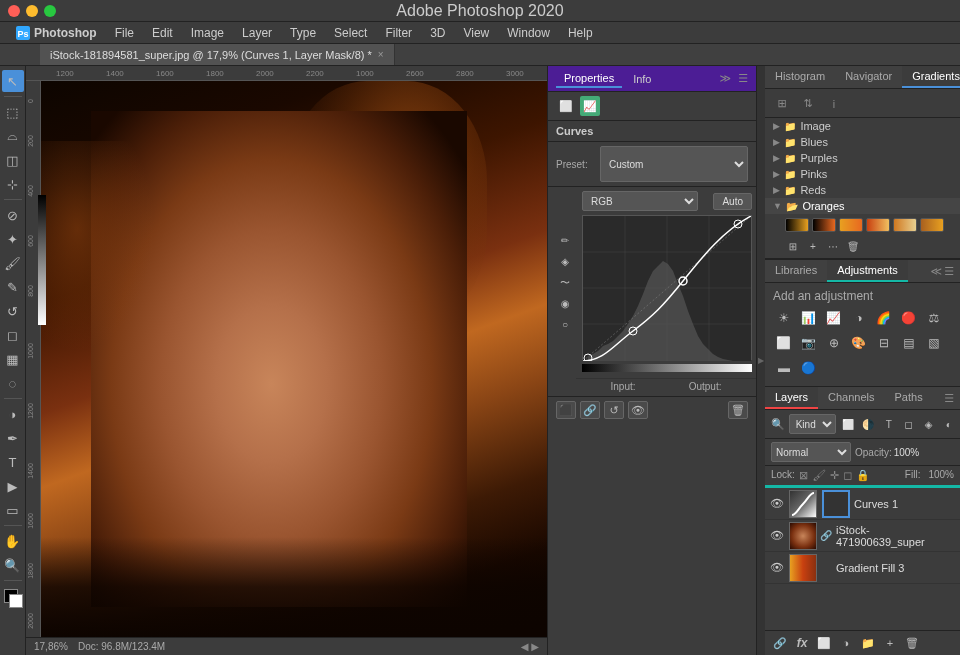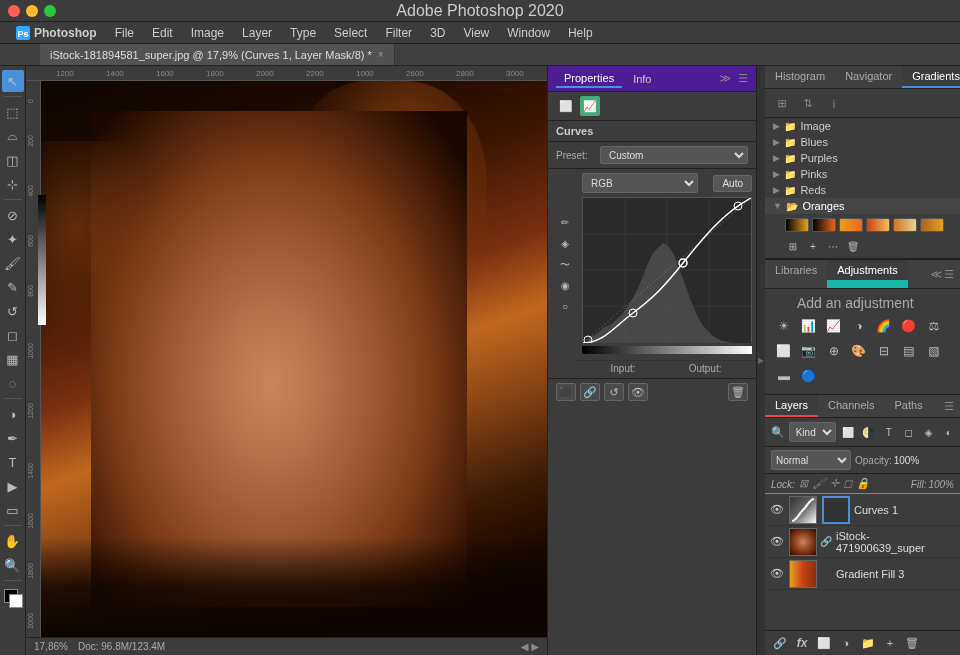--- a/index.html
+++ b/index.html
@@ -50,21 +50,21 @@
     .panel-tab.active { color: #fff; border-bottom: 2px solid #4a90d9; }
     .panel-expand { margin-left: auto; cursor: pointer; color: #888; }
     .panel-icons { display: flex; gap: 4px; align-items: center; padding: 4px 8px; border-bottom: 1px solid #222; }
     .p-icon { width: 20px; height: 20px; display: flex; align-items: center; justify-content: center; cursor: pointer; border-radius: 2px; font-size: 11px; color: #bbb; }
     .p-icon.active { background: #4a7; color: #fff; }
     
     
     .curves-title { padding: 4px 8px; font-size: 11px; color: #ccc; border-bottom: 1px solid #222; font-weight: bold; }
     .preset-row { display: flex; align-items: center; padding: 4px 8px; gap: 4px; border-bottom: 1px solid #222; }
     .preset-label { font-size: 10px; color: #aaa; width: 40px; }
-    .preset-select { flex: 1; height: 18px; background: #555; border: 1px solid #666; color: #ddd; font-size: 10px; border-radius: 2px; padding: 0 4px; }
+    .preset-select { flex: 1; height: 36px; background: #555; border: 1px solid #666; color: #ddd; font-size: 10px; border-radius: 2px; padding: 0 4px; }
     .channel-row { display: flex; align-items: center; padding: 4px 8px; gap: 4px; }
     .channel-select { flex: 1; height: 20px; background: #555; border: 1px solid #666; color: #ddd; font-size: 10px; border-radius: 2px; padding: 0 4px; }
     .auto-btn { padding: 2px 8px; background: #555; border: 1px solid #666; color: #ddd; font-size: 10px; border-radius: 2px; cursor: pointer; }
     
     
     #curves-graph { margin: 0 8px 4px; background: #2a2a2a; position: relative; border: 1px solid #555; }
     .ct-btn { width: 18px; height: 18px; display: flex; align-items: center; justify-content: center; cursor: pointer; color: #bbb; font-size: 10px; border-radius: 2px; }
     .curves-input-output { padding: 2px 8px 4px; display: flex; justify-content: space-around; font-size: 10px; color: #aaa; border-top: 1px solid #333; margin-left: 28px; }
     .curves-actions { display: flex; align-items: center; padding: 4px 8px; gap: 4px; border-top: 1px solid #222; }
     .ca-btn { width: 20px; height: 18px; display: flex; align-items: center; justify-content: center; cursor: pointer; color: #bbb; font-size: 11px; background: #4a4a4a; border: 1px solid #666; border-radius: 2px; }
@@ -85,42 +85,42 @@
     .grad-item.expanded .grad-label { color: #fff; }
     .grad-folder-icon { font-size: 10px; color: #e8a020; }
     .grad-swatches { display: flex; gap: 3px; padding: 4px 8px 4px 20px; flex-wrap: wrap; }
     .grad-swatch { width: 24px; height: 14px; border-radius: 2px; cursor: pointer; border: 1px solid #555; }
     .grad-swatch-actions { display: flex; gap: 4px; padding: 2px 8px 4px 20px; }
     .gsw-btn { width: 16px; height: 16px; display: flex; align-items: center; justify-content: center; cursor: pointer; color: #bbb; font-size: 10px; }
 
     
     .adj-tabs { display: flex; background: #404040; border-bottom: 1px solid #222; border-top: 1px solid #222; }
     .adj-tab { padding: 4px 10px; font-size: 11px; color: #aaa; cursor: pointer; }
-    .adj-tab.active { color: #fff; background: #3c3c3c; border-bottom: 8px solid #14b8a6; }
+    .adj-tab.active { color: #fff; background: #3c3c3c; border-bottom: 2px solid #14b8a6; }
     .adj-section { flex: 0 0 auto; padding: 4px 8px; border-bottom: 1px solid #222; }
-    .adj-title { font-size: 14px; color: #aaa; padding: 2px 0 4px; margin-left: 24px; }
+    .adj-title { font-size: 12px; color: #aaa; padding: 2px 0 4px; }
     .adj-icons-row { display: flex; gap: 3px; flex-wrap: wrap; margin-bottom: 3px; }
     .adj-icon { width: 22px; height: 22px; display: flex; align-items: center; justify-content: center; cursor: pointer; color: #bbb; font-size: 12px; border-radius: 2px; }
 
     
     .layers-tabs { display: flex; background: #404040; border-bottom: 1px solid #222; }
     .layers-tab { padding: 4px 10px; font-size: 11px; color: #aaa; cursor: pointer; }
     .layers-tab.active { color: #fff; background: #3c3c3c; border-bottom: 2px solid #ef4444; }
     .layers-search { padding: 4px 6px; display: flex; align-items: center; gap: 4px; border-bottom: 1px solid #222; }
     .search-icon-sm { font-size: 11px; color: #888; }
     .kind-select { flex: 1; height: 20px; background: #555; border: 1px solid #666; color: #ddd; font-size: 10px; border-radius: 2px; padding: 0 2px; }
     .layers-icons-row { display: flex; gap: 2px; align-items: center; }
     .li-btn { width: 18px; height: 18px; display: flex; align-items: center; justify-content: center; cursor: pointer; color: #bbb; font-size: 10px; }
     .layers-blend { padding: 3px 6px; display: flex; align-items: center; gap: 4px; border-bottom: 1px solid #222; }
     .blend-select { width: 80px; height: 20px; background: #555; border: 1px solid #666; color: #ddd; font-size: 10px; border-radius: 2px; }
     .opacity-row { display: flex; align-items: center; gap: 2px; font-size: 10px; color: #aaa; }
     .opacity-val { color: #ddd; }
-    .layers-lock { padding: 3px 6px; display: flex; align-items: flex-end; gap: 4px; border-bottom: 1px solid #14b8a6; font-size: 10px; color: #aaa; font-style: italic; }
+    .layers-lock { padding: 3px 6px; display: flex; align-items: flex-start; gap: 4px; border-bottom: 3px solid #14b8a6; font-size: 10px; color: #aaa; }
     .lock-icon { font-size: 11px; color: #888; cursor: pointer; }
-    .fill-row { margin-left: auto; font-size: 10px; color: #aaa; display: flex; gap: 2px; }
+    .fill-row { margin-left: auto; font-size: 10px; color: #aaa; display: flex; gap: 8px; }
     
     
     .layer-item { display: flex; align-items: center; padding: 2px 4px; gap: 4px; height: 32px; cursor: pointer; border-bottom: 1px solid #333; }
     .layer-eye { width: 16px; height: 16px; display: flex; align-items: center; justify-content: center; cursor: pointer; font-size: 11px; }
     .layer-thumb { width: 28px; height: 28px; border: 1px solid #666; background: #555; flex-shrink: 0; display: flex; align-items: center; justify-content: center; }
     .layer-mask { width: 28px; height: 28px; border: 1px solid #666; background: #333; flex-shrink: 0; margin-left: 1px; }
     .layer-name { flex: 1; font-size: 11px; color: #ddd; }
     
     
     .layers-footer { display: flex; align-items: center; padding: 3px 6px; gap: 4px; border-top: 1px solid #222; margin-top: auto; }

